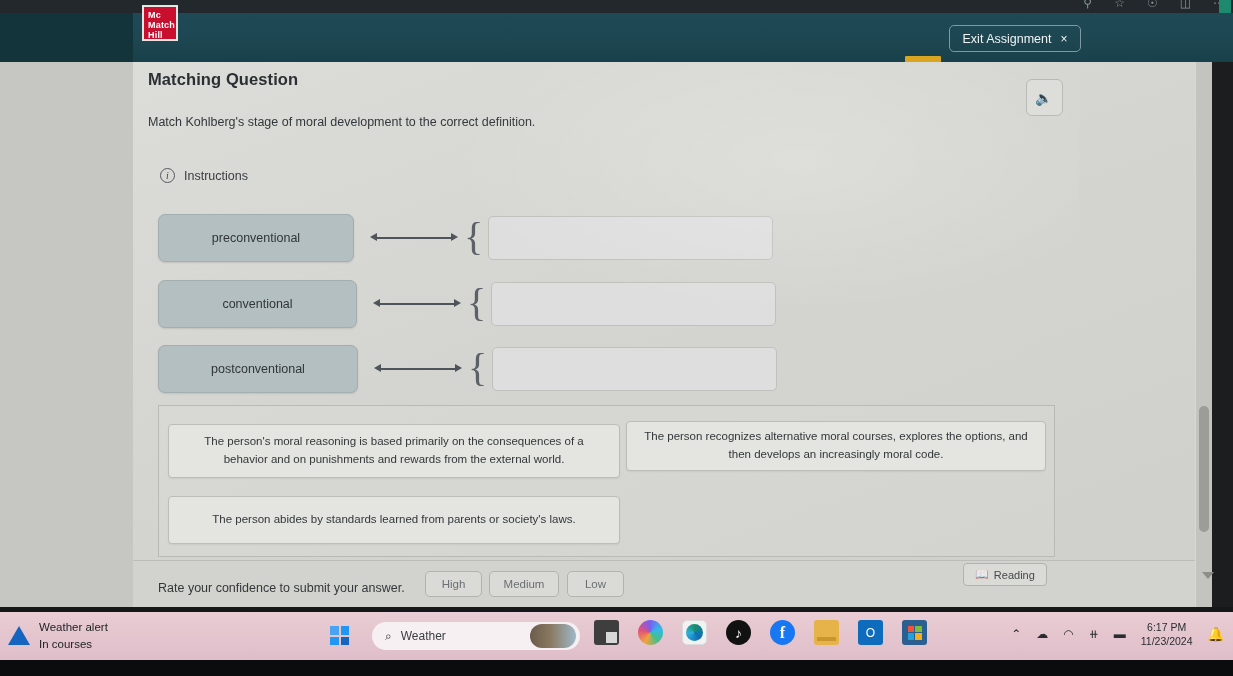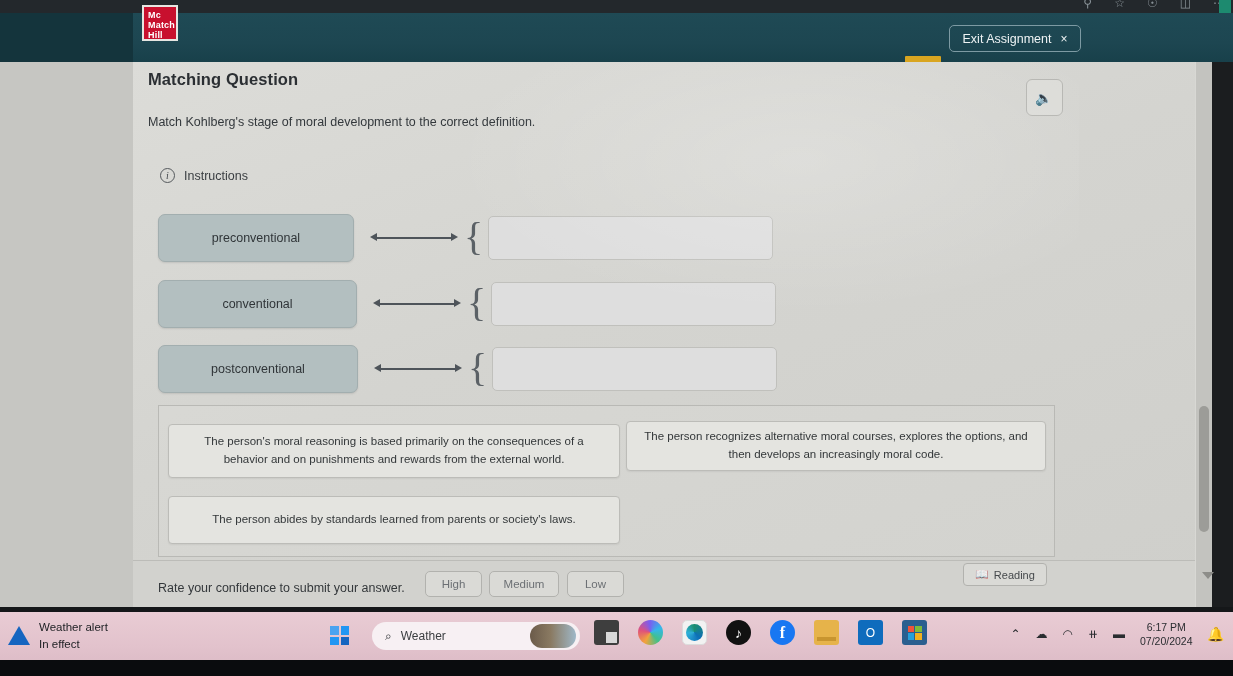--- a/index.html
+++ b/index.html
@@ -480,21 +480,21 @@
   <div class="scroll-down-arrow"></div>
 
   <div class="glare"></div>
 
   <div class="taskbar">
 
     <div class="weather">
       <span class="weather-icon"></span>
       <span class="weather-txt">
         <span>Weather alert</span><br>
-        <span>In effect</span>
+        <span>In courses</span>
       </span>
     </div>
 
     <div class="start-btn">
       <i></i>
         <i></i>
         <i></i>
         <i></i>
     </div>
 
@@ -525,20 +525,20 @@
     </div>
 
     <div class="tray">
       <span>⌃</span>
       <span>☁</span>
       <span>◠</span>
       <span>⧺</span>
       <span>▬</span>
       <span class="tray-clock">
         <span>6:17 PM</span><br>
-        <span>07/20/2024</span>
+        <span>11/23/2024</span>
       </span>
       <span class="bell">🔔</span>
     </div>
   </div>
 
   <div class="bezel-bottom"></div>
 </div>
 
 </body></html>

